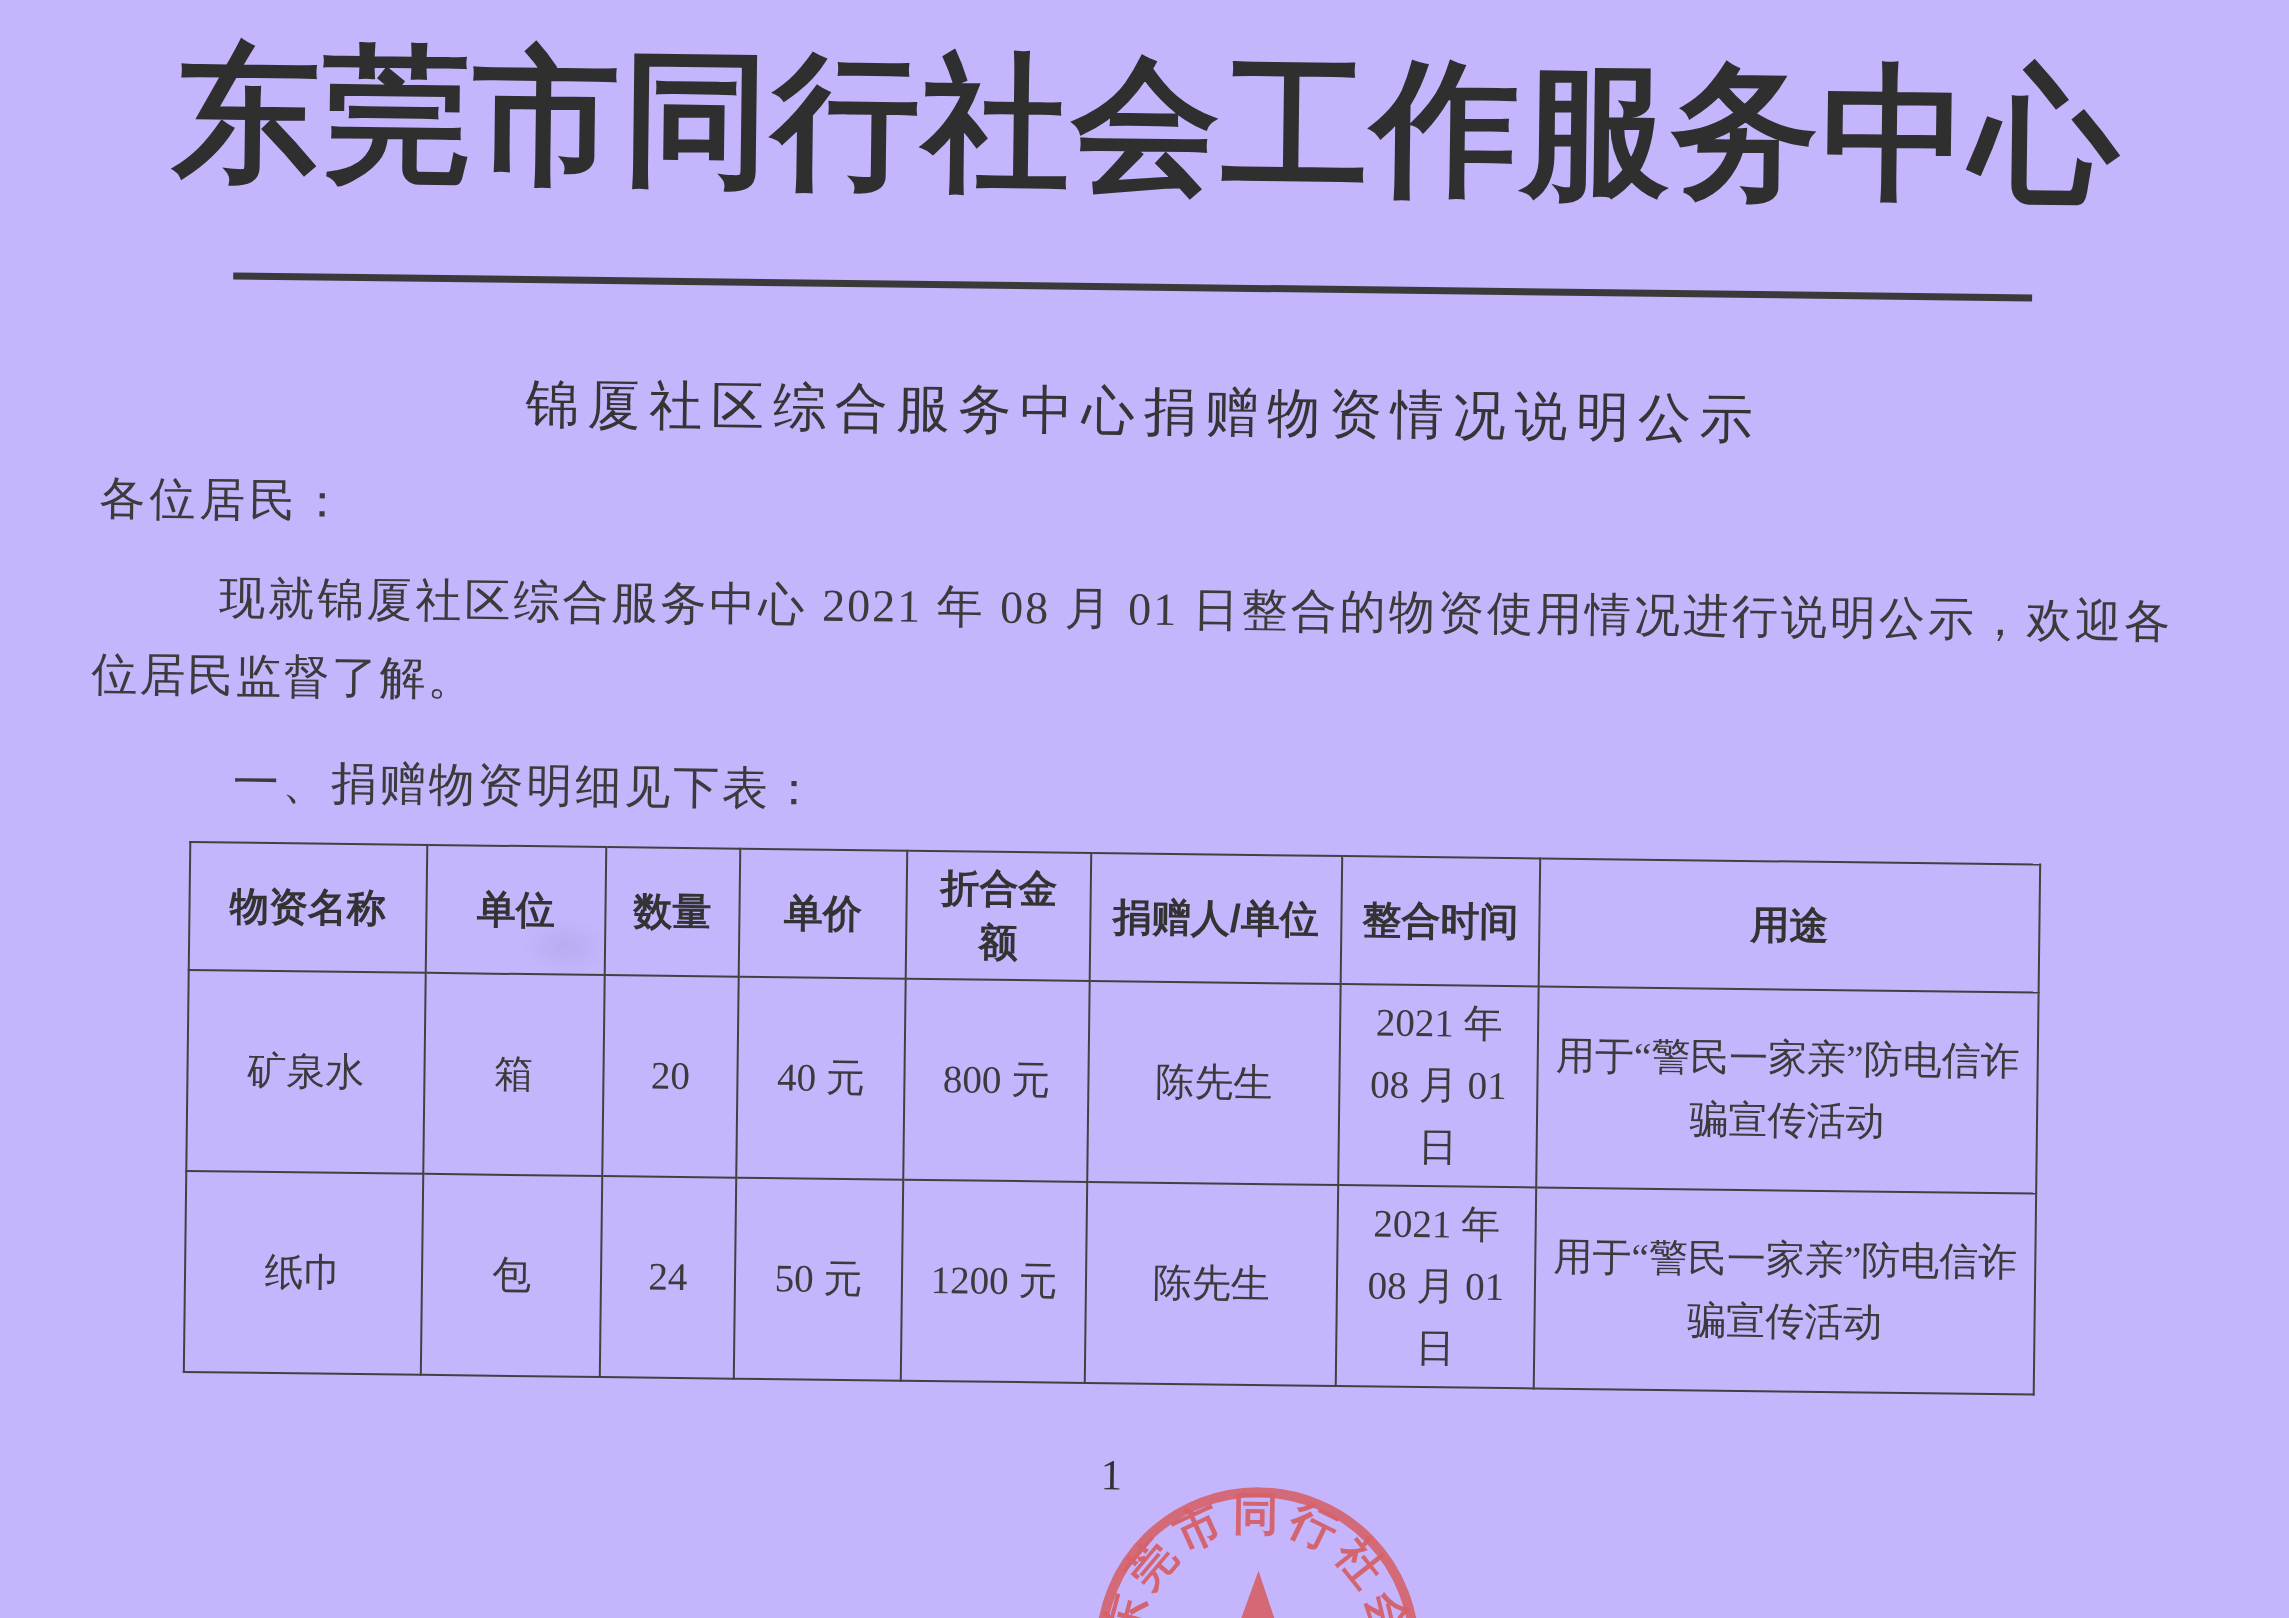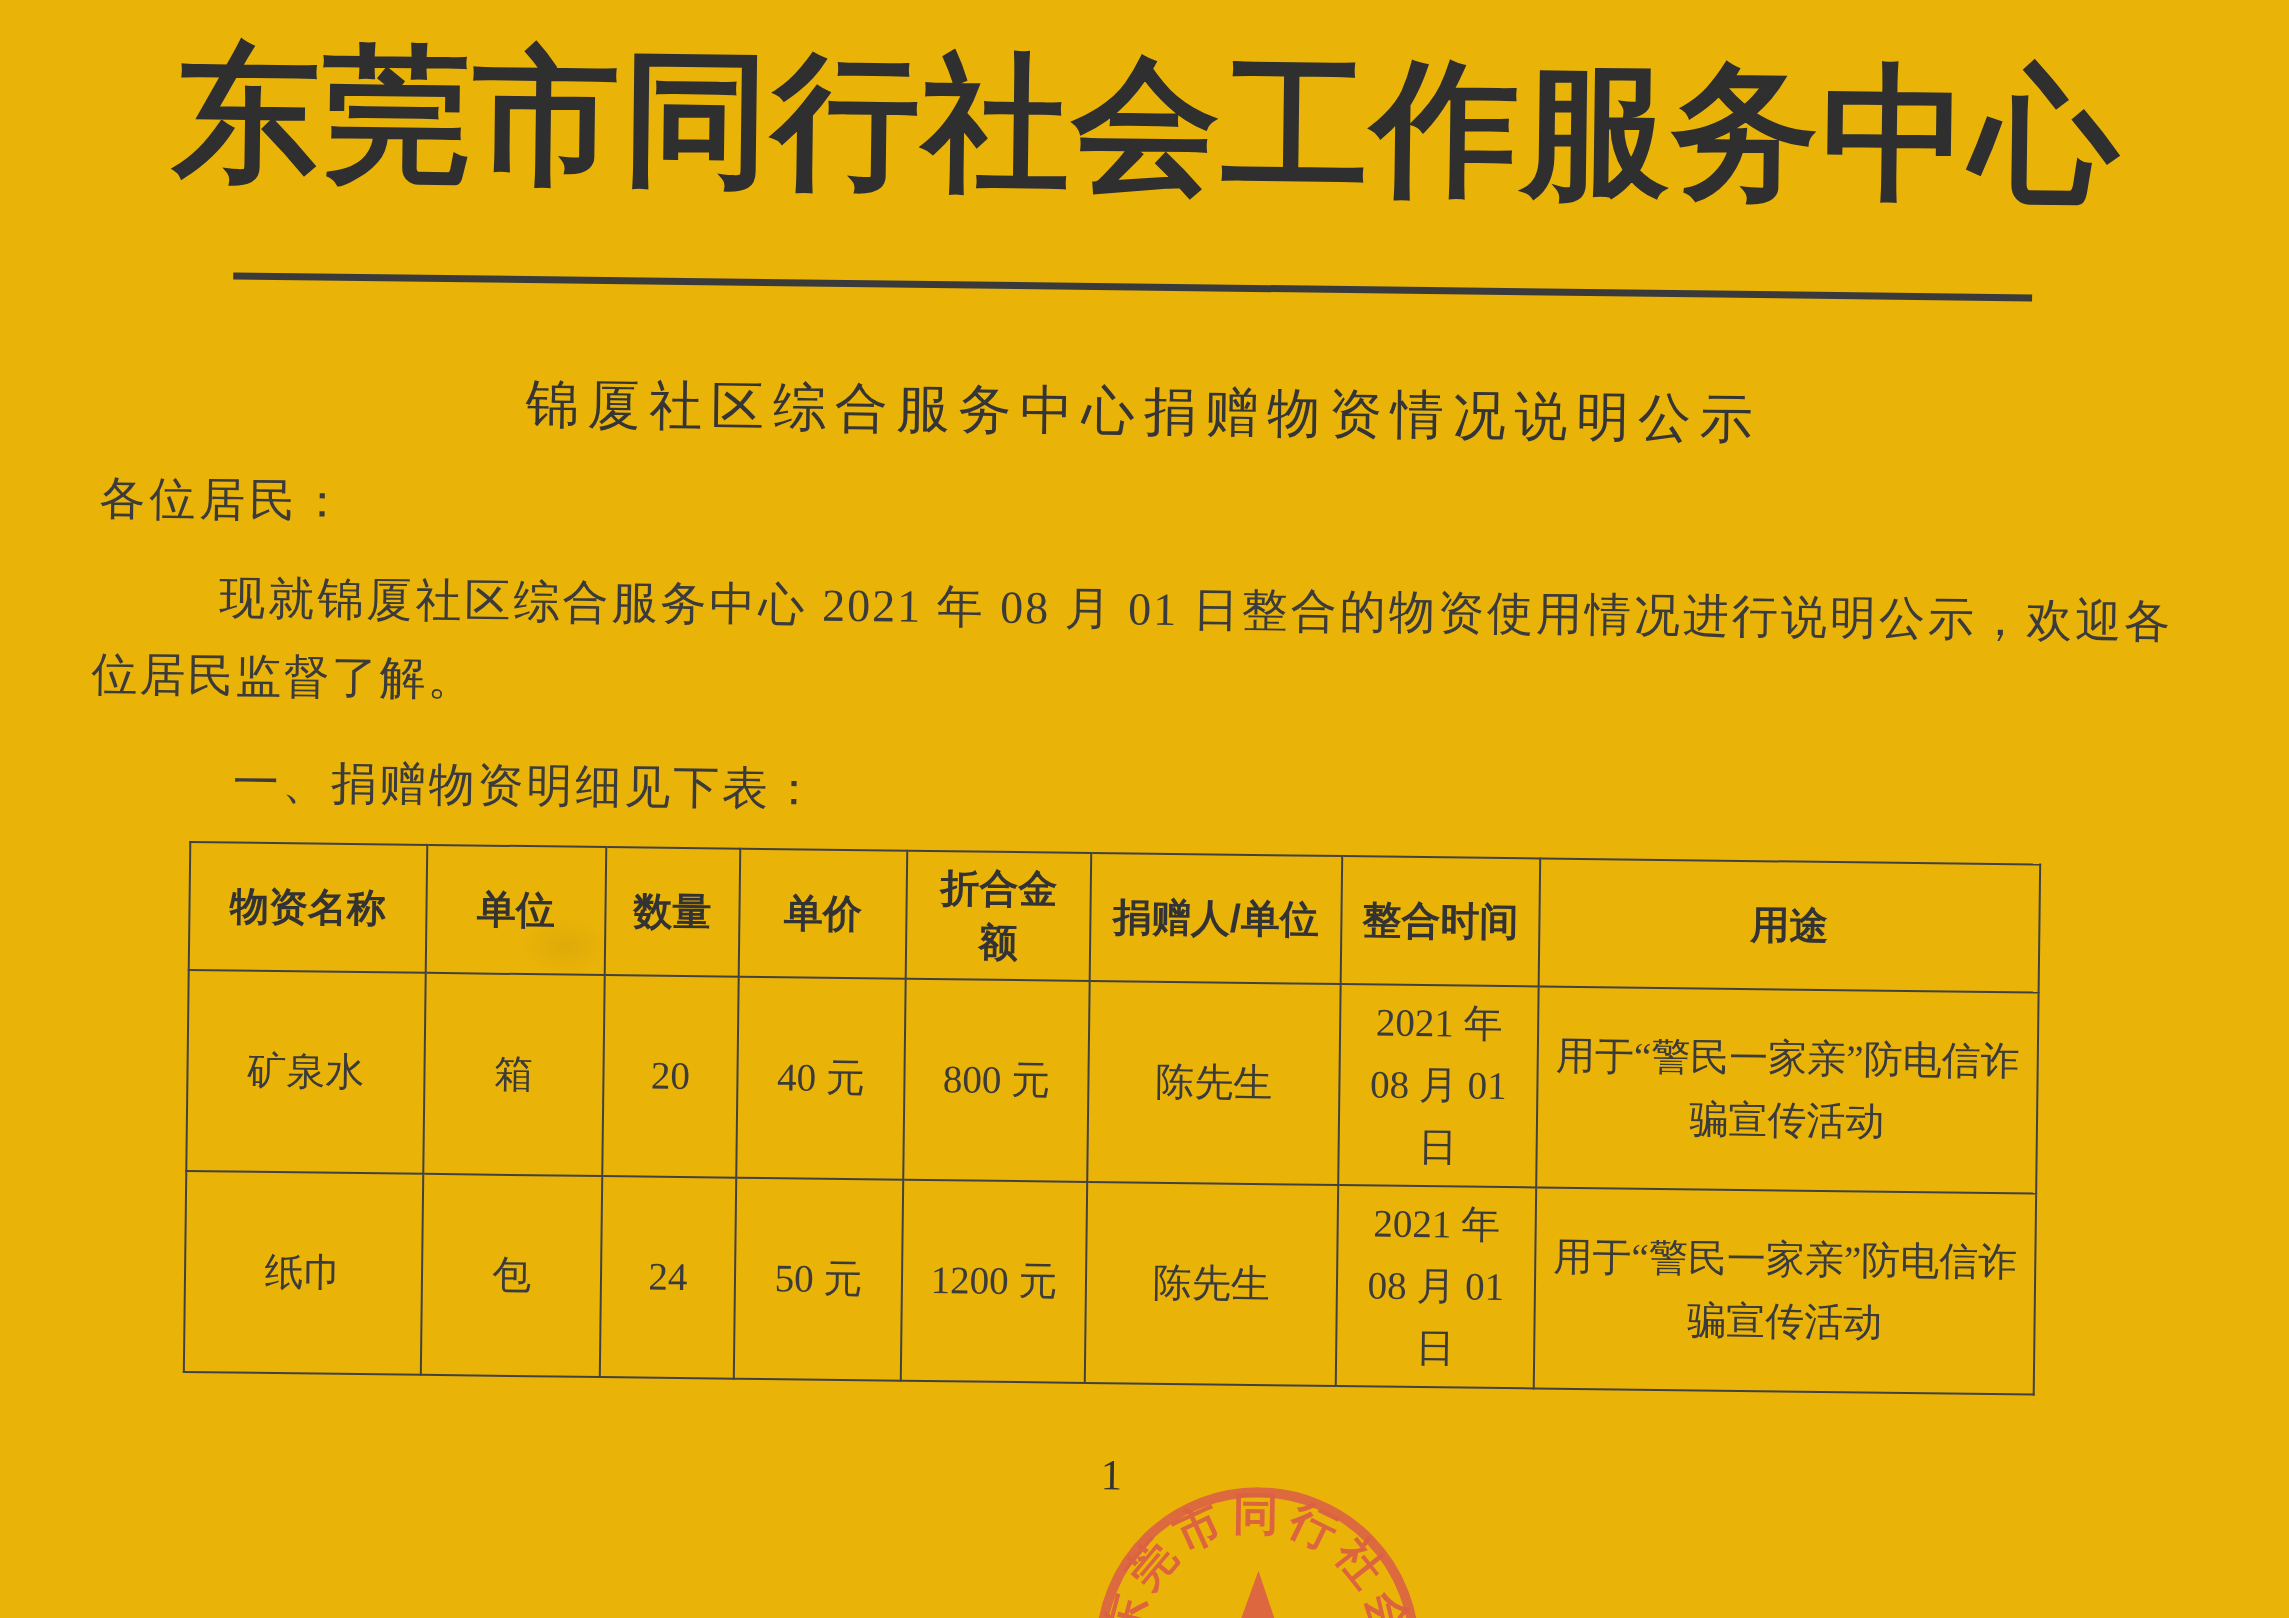--- a/index.html
+++ b/index.html
@@ -1,19 +1,19 @@
 <!DOCTYPE html>
 <html><head>
 <meta charset="utf-8">
 <style>
   html,body{margin:0;padding:0;background:#888;}
   .page{
     position:relative;
     width:2290px;height:1618px;
-    background:#eab308;
+    background:#c4b5fd;
     overflow:hidden;
     font-family:"Liberation Serif","DejaVu Serif",serif;
     color:#3b3b3b;
   }
   .tilt{
     position:absolute;inset:0;
     transform:rotate(0.7deg);
     transform-origin:196px 294px;
   }
   .org-title{

